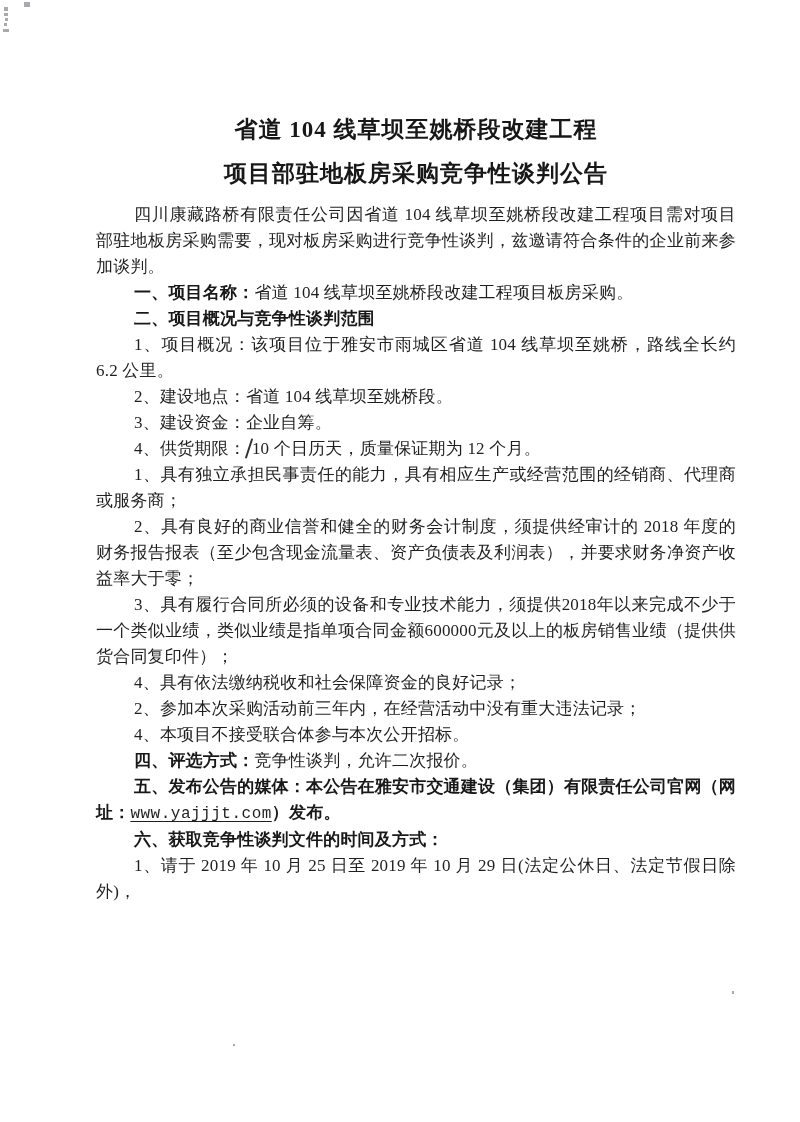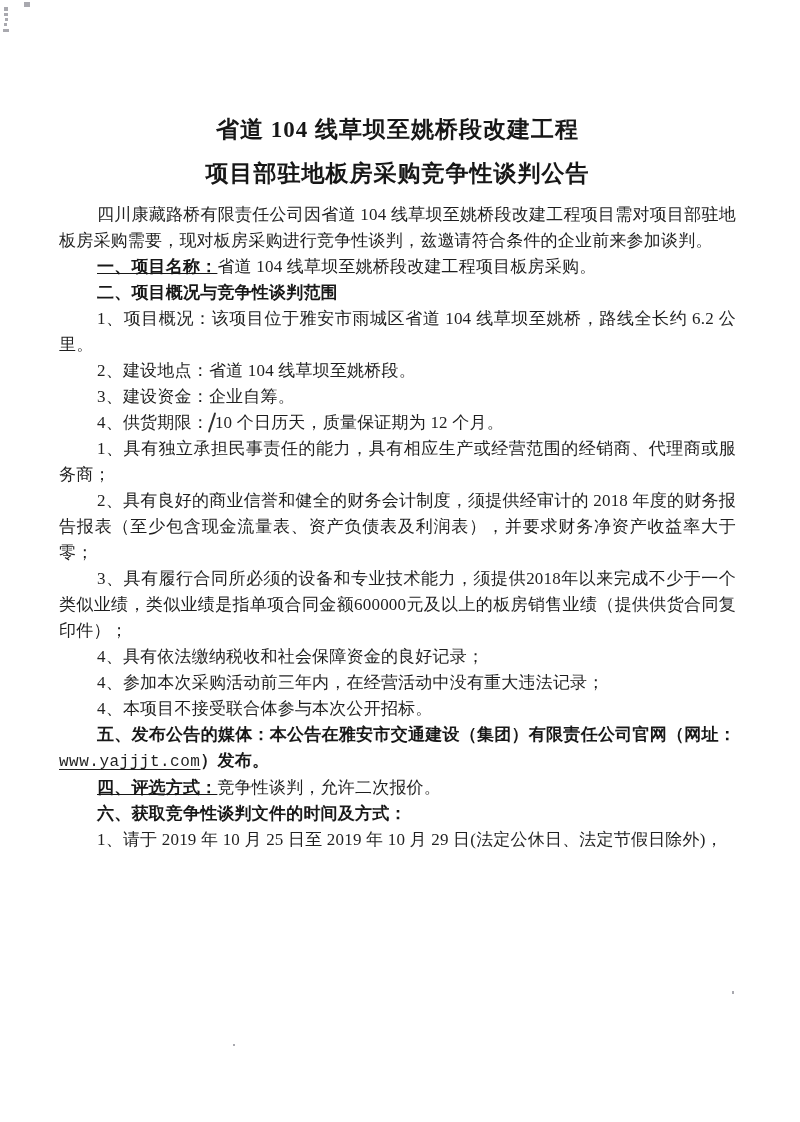--- a/index.html
+++ b/index.html
@@ -10,21 +10,21 @@
   .page {
     position: relative;
     width: 800px;
     height: 1122px;
     margin: 0;
     background: #ffffff;
     overflow: hidden;
     font-family: "Liberation Serif", "DejaVu Serif", serif;
     color: #1f1f1f;
     box-sizing: border-box;
-    padding: 114px 64px 0 59px;
+    padding: 114px 64px 0 96px;
   }
   .title {
     margin: 0 0 12px 0;
     font-size: 23px;
     line-height: 32px;
     font-weight: 700;
     text-align: center;
     letter-spacing: 1px;
     color: #171717;
   }
@@ -33,21 +33,21 @@
     font-size: 17px;
     line-height: 26px;
     text-align: justify;
     text-indent: 38px;
     letter-spacing: 0.2px;
   }
   .para.bold, .lbl {
     font-weight: 700;
     color: #181818;
   }
-  .lbl { font-style: normal; text-decoration: underline; }
+  .lbl { font-style: normal; }
   .url {
     font-family: "Liberation Mono", "DejaVu Sans Mono", monospace;
     font-weight: 400;
     font-size: 16px;
     text-decoration: underline;
     text-underline-offset: 3px;
     letter-spacing: 0.5px;
     color: #1f1f1f;
   }
   .pen-slash {
@@ -89,23 +89,23 @@
   <p class="para bold">二、项目概况与竞争性谈判范围</p>
   <p class="para">1、项目概况：该项目位于雅安市雨城区省道 104 线草坝至姚桥，路线全长约 6.2 公里。</p>
   <p class="para">2、建设地点：省道 104 线草坝至姚桥段。</p>
   <p class="para">3、建设资金：企业自筹。</p>
   <p class="para"><span>4、供货期限：</span><span class="pen-slash"></span><span>10 个日历天，质量保证期为 12 个月。</span></p>
 
   <p class="para">1、具有独立承担民事责任的能力，具有相应生产或经营范围的经销商、代理商或服务商；</p>
   <p class="para">2、具有良好的商业信誉和健全的财务会计制度，须提供经审计的 2018 年度的财务报告报表（至少包含现金流量表、资产负债表及利润表），并要求财务净资产收益率大于零；</p>
   <p class="para">3、具有履行合同所必须的设备和专业技术能力，须提供2018年以来完成不少于一个类似业绩，类似业绩是指单项合同金额600000元及以上的板房销售业绩（提供供货合同复印件）；</p>
   <p class="para">4、具有依法缴纳税收和社会保障资金的良好记录；</p>
-  <p class="para">4、参加本次采购活动前三年内，在经营活动中没有重大违法记录；</p>
+  <p class="para">2、参加本次采购活动前三年内，在经营活动中没有重大违法记录；</p>
   <p class="para">4、本项目不接受联合体参与本次公开招标。</p>
 
+  <p class="para"><b class="lbl">四、评选方式：</b><span>竞争性谈判，允许二次报价。</span></p>
+
   <p class="para bold"><span>五、发布公告的媒体：</span><span>本公告在雅安市交通建设（集团）有限责任公司官网（网址：</span><span class="url">www.yajjjt.com</span><span>）发布。</span></p>
-
-  <p class="para"><b class="lbl">四、评选方式：</b><span>竞争性谈判，允许二次报价。</span></p>
 
   <p class="para bold">六、获取竞争性谈判文件的时间及方式：</p>
   <p class="para">1、请于 2019 年 10 月 25 日至 2019 年 10 月 29 日(法定公休日、法定节假日除外)，</p>
 
 </div>
 
 </body></html>

